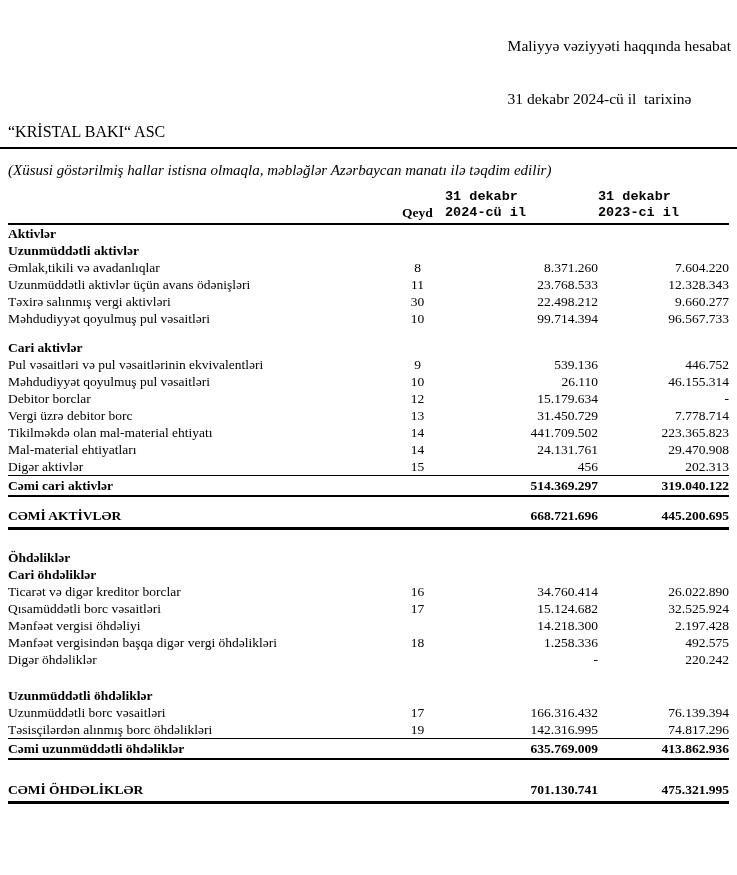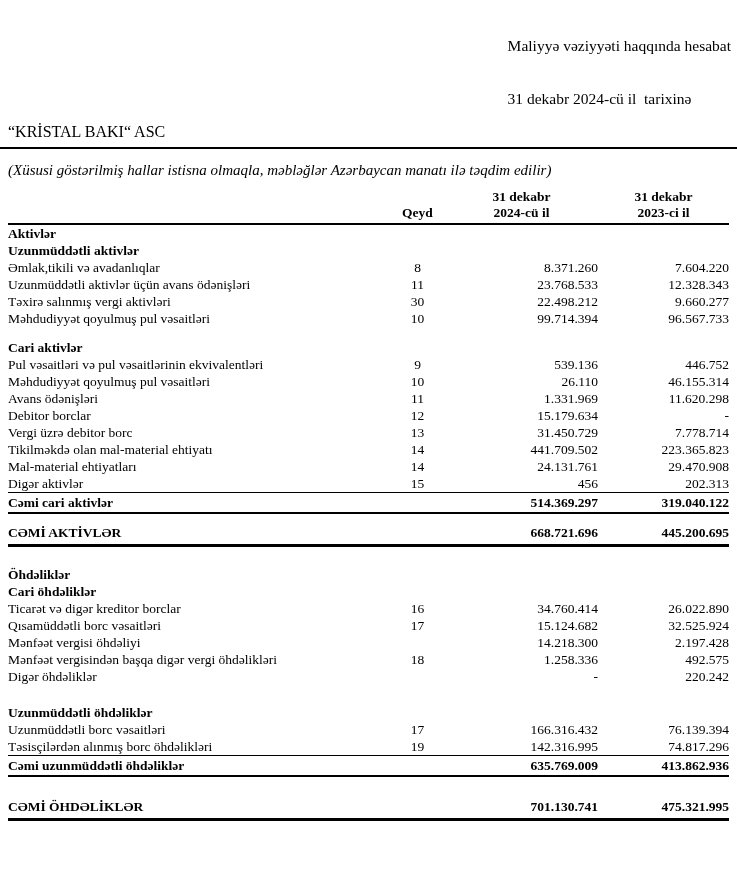--- a/index.html
+++ b/index.html
@@ -58,21 +58,21 @@
   col.col-2023  { width: 131px; }
 
   thead td {
     font-weight: bold;
     vertical-align: bottom;
     border-bottom: 2px solid #000;
     padding: 0 0 2px 0;
     line-height: 16px;
   }
   thead .c-qeyd { }
-  thead .c-num  { text-align: center; }
+  thead .c-num  { text-align: left; font-family: Liberation Mono, monospace; }
 
   tbody td {
     padding: 0;
     line-height: 17px;
     white-space: nowrap;
     overflow: hidden;
   }
   .c-label { text-align: left; font-family: Liberation Serif, serif; }
   .c-qeyd  { text-align: center; }
   .c-num   { text-align: right; }
@@ -187,26 +187,20 @@
           <td class="c-num">539.136</td>
           <td class="c-num">446.752</td>
         </tr>
         <tr class="item">
           <td class="c-label">Məhdudiyyət qoyulmuş pul vəsaitləri</td>
           <td class="c-qeyd">10</td>
           <td class="c-num">26.110</td>
           <td class="c-num">46.155.314</td>
         </tr>
         <tr class="item">
-          <td class="c-label">Avans ödənişləri</td>
-          <td class="c-qeyd">11</td>
-          <td class="c-num">1.331.969</td>
-          <td class="c-num">11.620.298</td>
-        </tr>
-        <tr class="item">
           <td class="c-label">Debitor borclar</td>
           <td class="c-qeyd">12</td>
           <td class="c-num">15.179.634</td>
           <td class="c-num">-</td>
         </tr>
         <tr class="item">
           <td class="c-label">Vergi üzrə debitor borc</td>
           <td class="c-qeyd">13</td>
           <td class="c-num">31.450.729</td>
           <td class="c-num">7.778.714</td>

